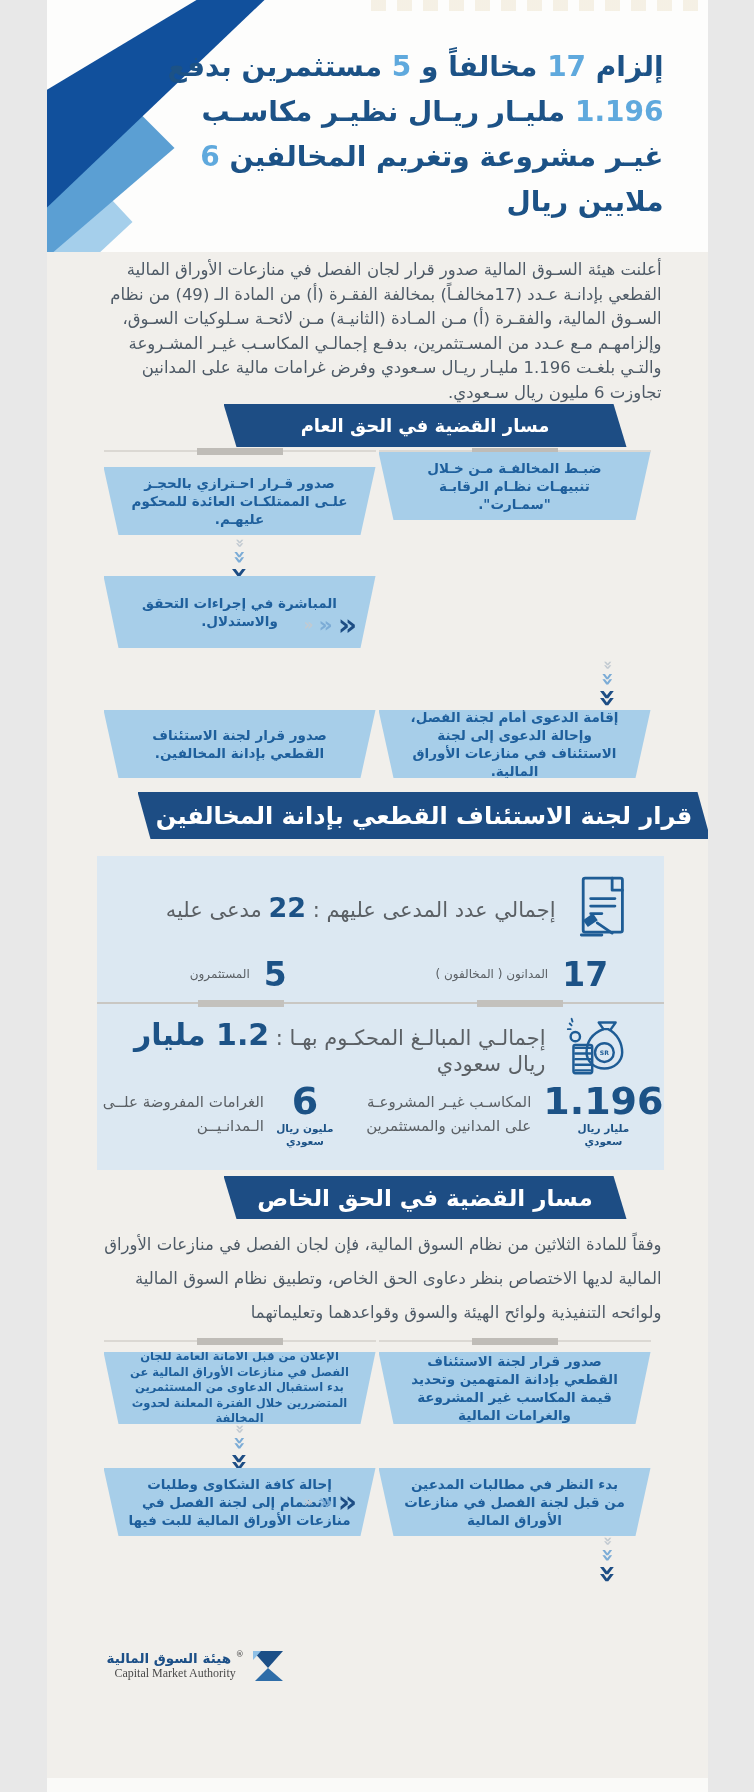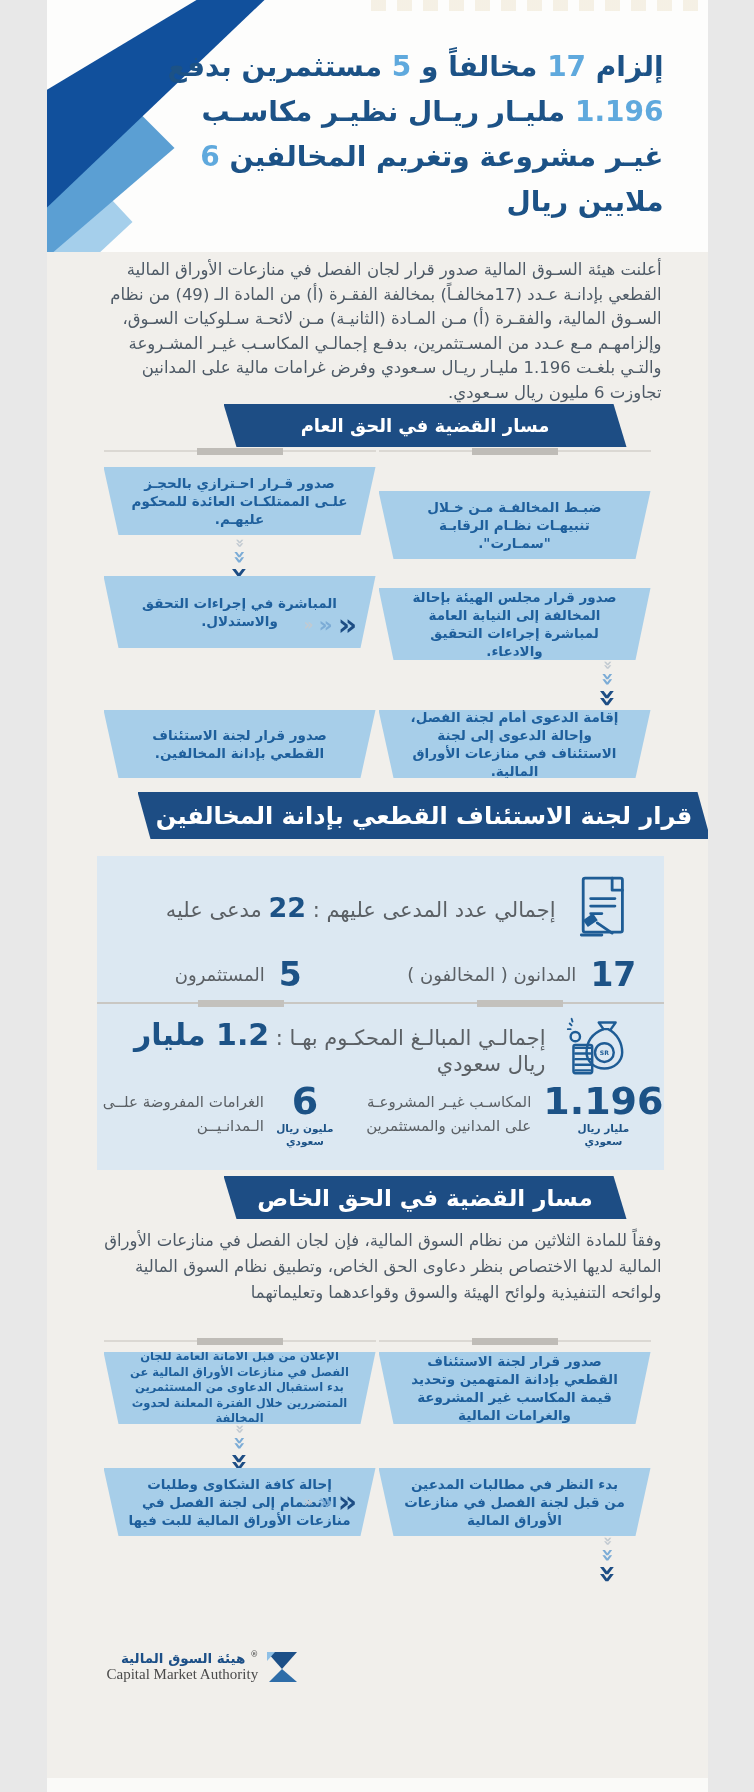--- a/index.html
+++ b/index.html
@@ -18,21 +18,21 @@
   .rb-mid   { clip-path:polygon(96px 116px, 128px 148px, 0 258px, 0 186px); background:#5b9fd3; }
   .rb-light { clip-path:polygon(58px 192px, 86px 222px, 0 302px, 0 230px); background:#a5cfeb; }
   .title { position:absolute; top:44px; right:44px; width:505px; text-align:right;
            font-weight:bold; font-size:28px; line-height:45px; color:#1c5286; }
   .seg-blue { color:#5fa9dd; }
 
   
   .para { position:absolute; right:46px; left:42px; text-align:right;
           color:#4e5a66; font-size:16.5px; line-height:24.5px; font-weight:500; }
   .para1 { top:258px; }
-  .para2 { top:1228px; line-height:26px;text-align:right; }
+  .para2 { top:1228px; line-height:34px;text-align:right; }
 
   
   .banner { position:absolute; background:#1d4d84; color:#ffffff; font-weight:bold;
             display:flex; align-items:center; justify-content:center; text-align:center;
             clip-path:polygon(0 0, calc(100% - 13px) 0, 100% 100%, 13px 100%); }
   .banner-public  { top:404px;  left:177px; width:403px; height:43px; font-size:18px; }
   .banner-appeal  { top:792px;  left:91px;  width:573px; height:47px; font-size:24px; }
   .banner-private { top:1176px; left:177px; width:403px; height:43px; font-size:23px; }
 
   
@@ -69,40 +69,40 @@
               color:#5b6065; font-size:21px; }
   .row22 { top:16px; height:70px; }
   .rowmoney { top:158px; height:64px; }
   .num-inline { color:#1c5286; font-weight:bold; font-size:27px; }
   .num-big-inline { color:#1c5286; font-weight:bold; font-size:30px; }
   .split { position:absolute; right:0; left:0; display:flex; }
   .split > div { flex:1; display:flex; align-items:center; justify-content:center; }
   .row175 { top:96px; height:44px; }
   .row175 .grp { gap:14px; }
   .n175 { font-size:33px; font-weight:bold; color:#1c5286; }
-  .lbl { color:#5b6065; font-size:18px; }
+  .lbl { color:#5b6065; font-size:12px; }
   .divider { position:absolute; top:146px; height:7px; border-top:2px solid #c9c7c3; }
   .divider::after { content:""; position:absolute; top:-4.5px; left:50%; transform:translateX(-50%);
                     width:86px; height:7px; background:#c3c1bd; }
   .div-r { right:0; width:288px; } .div-l { left:0; width:288px; }
   .rowgf { top:226px; height:80px; align-items:flex-start; }
   .rowgf .grp { gap:12px; align-items:flex-start; }
   .numcol { text-align:center; }
   .numcol .big { font-size:38px; line-height:38px; font-weight:bold; color:#1c5286; }
   .numcol .sub { width:58px; margin:2px auto 0; font-size:10.5px; line-height:12.5px;
                  font-weight:bold; color:#1c5286; }
   .gflbl { color:#5b6065; font-size:15px; line-height:24px; text-align:right; padding-top:8px; }
 
   
   .footer-logo { position:absolute; top:1650px; left:60px; display:flex; gap:9px;
                  direction:ltr; align-items:center; }
   .logo-text { text-align:right; }
   .logo-ar { font-size:13.5px; font-weight:bold; color:#1c4f87; direction:rtl; }
   .logo-reg { font-size:8px; vertical-align:top; color:#6b6b6b; }
-  .logo-en { font-size:15px; color:#4a4a4a; font-family:"Liberation Serif", serif;text-align:center; }
+  .logo-en { font-size:12px; color:#4a4a4a; font-family:"Liberation Serif", serif;text-align:center; }
   .website { position:absolute; top:1656px; right:700px; transform:translateX(100%); }
   .website { right:auto; left:638px; direction:ltr; font-size:15px; font-weight:bold; color:#1c5286; }
   .bottomstrip { position:absolute; bottom:0; left:0; right:0; height:14px; background:#fafaf8; }
 
   .icon-svg { flex:0 0 auto; }
 </style>
 </head>
 <body>
 
 <div class="page">
@@ -119,21 +119,21 @@
 
   <div class="para para1">أعلنت هيئة السـوق المالية صدور قرار لجان الفصل في منازعات الأوراق المالية القطعي بإدانـة عـدد (17مخالفـاً) بمخالفة الفقـرة (أ) من المادة الـ (49) من نظام السـوق المالية، والفقـرة (أ) مـن المـادة (الثانيـة) مـن لائحـة سـلوكيات السـوق، وإلزامهـم مـع عـدد من المسـتثمرين، بدفـع إجمالـي المكاسـب غيـر المشـروعة والتـي بلغـت 1.196 مليـار ريـال سـعودي وفرض غرامات مالية على المدانين تجاوزت 6 مليون ريال سـعودي.</div>
 
   <div class="banner banner-public">
     <span>مسار القضية في الحق العام</span>
   </div>
 
   <div class="tab tab-r" style="top:450px"></div>
   <div class="tab tab-l" style="top:450px"></div>
 
-  <div class="tbox col-r" style="top:491px;height:68px">
+  <div class="tbox col-r" style="top:452px;height:68px">
     <span>ضبـط المخالفـة مـن خـلال تنبيهـات نظـام الرقابـة "سمـارت".</span>
   </div>
   <div class="ha" style="top:486px;right:329px">
     <span class="a-lg">«</span>
       <span class="a-md">«</span>
       <span class="a-sm">«</span>
   </div>
   <div class="tbox col-l" style="top:467px;height:68px">
     <span>صدور قـرار احـترازي بالحجـز علـى الممتلكـات العائدة للمحكوم عليهـم.</span>
   </div>
@@ -146,23 +146,20 @@
       </div>
   </div>
 
   <div class="tbox col-l" style="top:576px;height:72px">
     <span>المباشرة في إجراءات التحقق والاستدلال.</span>
   </div>
   <div class="ha" style="top:610px;right:329px">
     <span class="a-sm">»</span>
       <span class="a-md">»</span>
       <span class="a-lg">»</span>
-  </div>
-  <div class="tbox col-r" style="top:588px;height:72px">
-    <span>صدور قرار مجلس الهيئة بإحالة المخالفة إلى النيابة العامة لمباشرة إجراءات التحقيق والادعاء.</span>
   </div>
 
   <div class="va" style="top:662px;left:539px">
     <div class="row">
         <span class="a-sm">»</span>
         <span class="a-md">»</span>
         <span class="a-lg">»</span>
       </div>
   </div>
 

